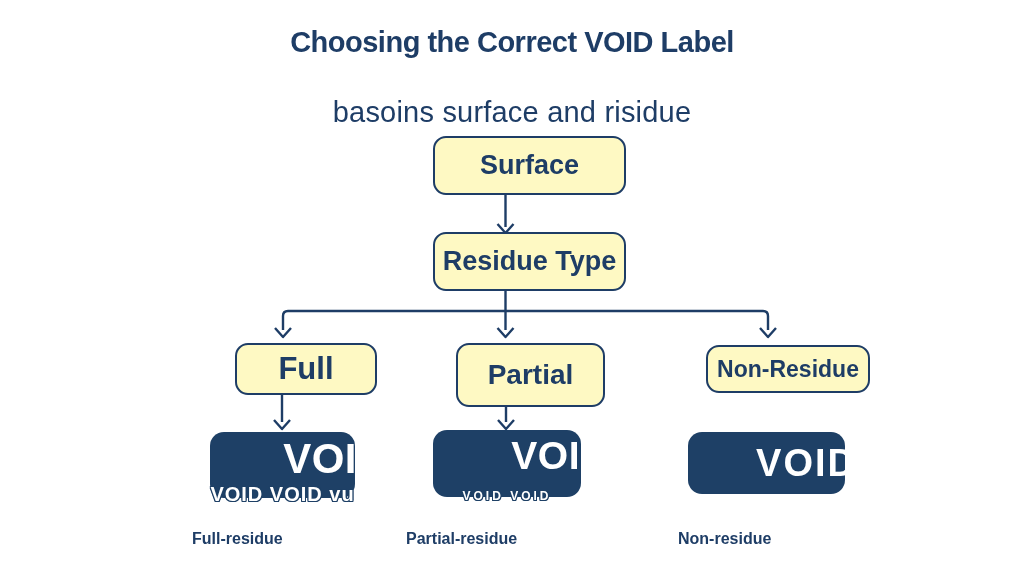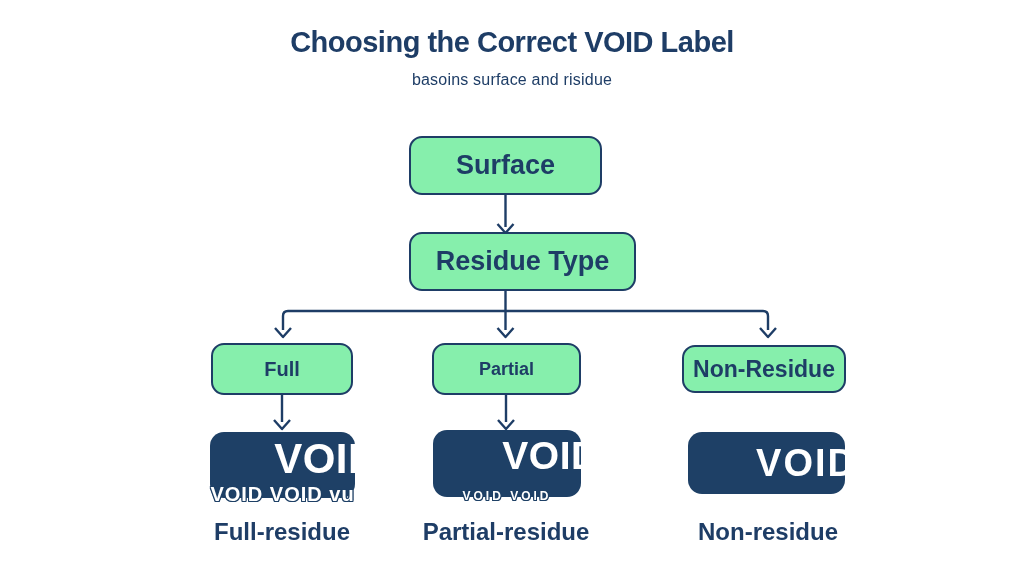--- a/index.html
+++ b/index.html
@@ -11,70 +11,70 @@
     font-family:"Liberation Sans", sans-serif;
     color:#1e3d66;
   }
   .title{
     position:absolute;top:26px;left:0;width:1024px;
     text-align:center;
     font-size:29px;font-weight:700;letter-spacing:-0.5px;
     color:#1e3d66;
   }
   .subtitle{
-    position:absolute;top:71px;left:0;width:1024px;
+    position:absolute;top:96px;left:0;width:1024px;
     text-align:center;
-    font-size:16px;font-weight:400;letter-spacing:0.2px;
+    font-size:29px;font-weight:400;letter-spacing:0.2px;
     color:#1e3d66;
   }
   .node{
     position:absolute;
-    background:#86efac;
+    background:#fef9c3;
     border:2.5px solid #1e3d66;
     border-radius:13px;
     display:flex;align-items:center;justify-content:center;
     font-weight:700;color:#1e3d66;
     box-sizing:border-box;
+    margin-left:24px;
   }
   .node-surface{left:409px;top:136px;width:193px;height:59px;font-size:27px;}
-  .node-residue{left:409px;top:232px;width:227px;height:59px;font-size:27px;}
-  .node-full{left:211px;top:343px;width:142px;height:52px;font-size:20px;}
-  .node-partial{left:432px;top:343px;width:149px;height:52px;font-size:18px;}
+  .node-residue{left:409px;top:232px;width:193px;height:59px;font-size:27px;}
+  .node-full{left:211px;top:343px;width:142px;height:52px;font-size:31px;}
+  .node-partial{left:432px;top:343px;width:149px;height:64px;font-size:28px;}
   .node-nonresidue{left:682px;top:345px;width:164px;height:48px;font-size:23px;}
   .void-box{
     position:absolute;
     background:#1e4066;
     border-radius:14px;
     color:#ffffff;
   }
   .void-1{left:210px;top:432px;width:145px;height:66px;}
   .void-2{left:433px;top:430px;width:148px;height:67px;}
   .void-3{left:688px;top:432px;width:157px;height:62px;}
   .void-main{
-    position:absolute;top:2px;left:4px;width:100%;
+    position:absolute;top:2px;left:13px;width:100%;
     text-align:center;font-weight:700;padding-left:40px;
   }
   .void-1 .void-main{font-size:42px;letter-spacing:0.5px;top:3px;}
   .void-2 .void-main{font-size:39px;letter-spacing:0.5px;top:4px;}
   .void-3 .void-main{position:static;line-height:62px;font-size:38px;letter-spacing:2px;display:block;text-align:center;font-weight:700;}
   .void-sub{
     position:absolute;left:0;width:100%;
     text-align:center;font-weight:700;color:#ffffff;
     text-shadow:
       1px 0 0 #1e4066,-1px 0 0 #1e4066,0 1px 0 #1e4066,0 -1px 0 #1e4066,
       1px 1px 0 #1e4066,-1px 1px 0 #1e4066,1px -1px 0 #1e4066,-1px -1px 0 #1e4066;
     white-space:nowrap;
     margin-top:44px;
   }
   .void-1 .void-sub{bottom:-8px;font-size:20px;letter-spacing:1px;}
   .void-2 .void-sub{bottom:-6px;font-size:12px;letter-spacing:3px;}
   .caption{
-    position:absolute;top:518px;
-    text-align:center;
-    font-size:24px;font-weight:700;color:#1e3d66;
+    position:absolute;top:530px;
+    font-size:16px;font-weight:700;color:#1e3d66;
   }
   .caption-1{left:192px;width:180px;}
   .caption-2{left:406px;width:200px;}
   .caption-3{left:678px;width:180px;}
   .connectors{position:absolute;left:0;top:0;pointer-events:none;}
 </style>
 </head>
 <body>
 
 <div class="stage">

